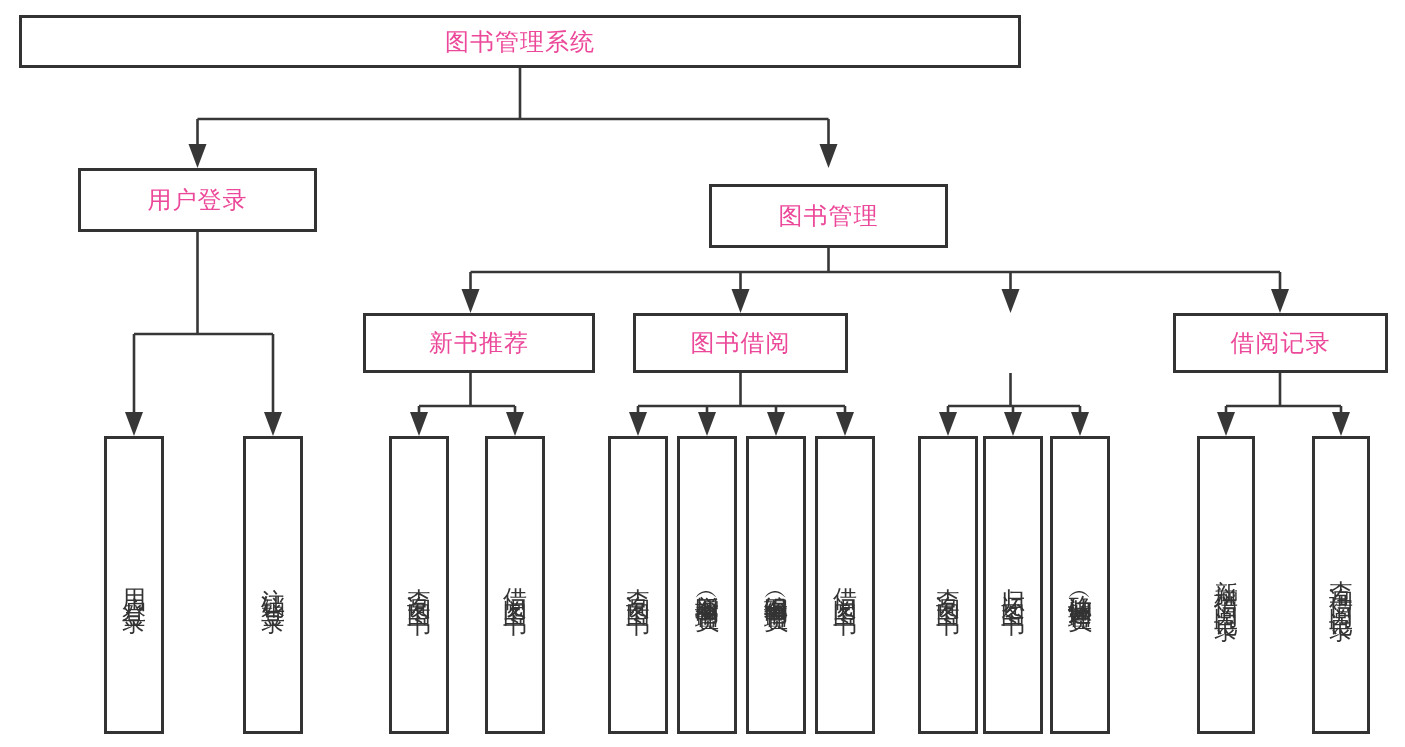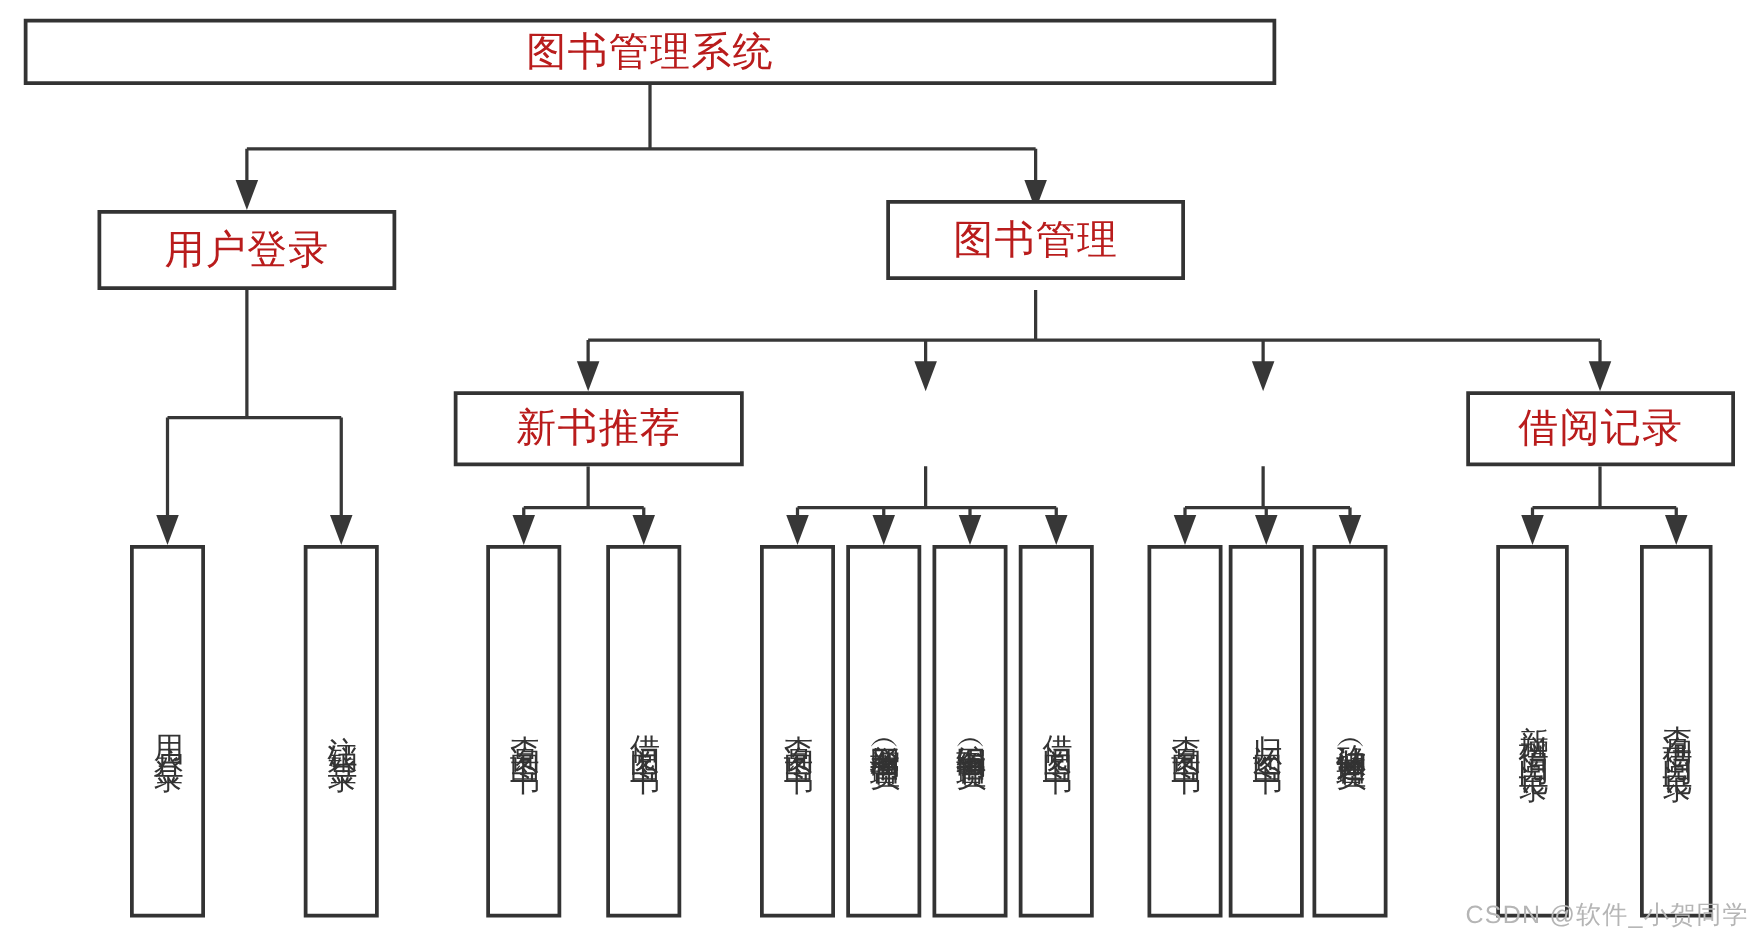--- a/index.html
+++ b/index.html
@@ -25,23 +25,23 @@
     position: absolute;
     box-sizing: border-box;
     border: 3px solid #333333;
     background: #ffffff;
     display: flex;
     align-items: center;
     justify-content: center;
     z-index: 2;
   }
   .hlabel {
-    font-size: 32px;
+    font-size: 24px;
     letter-spacing: 1px;
-    color: #b91c1c;
+    color: #ec4899;
     white-space: nowrap;
   }
   .vlabel {
     writing-mode: vertical-rl;
     text-orientation: mixed;
     font-size: 24px;
     letter-spacing: 8px;
     color: #333333;
     white-space: nowrap;
     line-height: 1;
@@ -105,26 +105,29 @@
     </g>
   </svg>
 
   <div class="node" style="left:19px; top:15px; width:1002px; height:53px;">
     <span class="hlabel">图书管理系统</span>
   </div>
 
   <div class="node" style="left:78px; top:168px; width:239px; height:64px;">
     <span class="hlabel">用户登录</span>
   </div>
-  <div class="node" style="left:709px; top:160px; width:239px; height:64px;">
+  <div class="node" style="left:709px; top:184px; width:239px; height:64px;">
     <span class="hlabel">图书管理</span>
   </div>
 
   <div class="node" style="left:363px; top:313px; width:232px; height:60px;">
     <span class="hlabel">新书推荐</span>
+  </div>
+  <div class="node" style="left:633px; top:313px; width:215px; height:60px;">
+    <span class="hlabel">图书借阅</span>
   </div>
   <div class="node" style="left:1173px; top:313px; width:215px; height:60px;">
     <span class="hlabel">借阅记录</span>
   </div>
 
   <div class="node" style="left:104px; top:436px; width:60px; height:298px;">
     <span class="vlabel">用户登录</span>
   </div>
   <div class="node" style="left:243px; top:436px; width:60px; height:298px;">
     <span class="vlabel">注销登录</span>
@@ -160,15 +163,14 @@
     <span class="vlabel tight">确认归还（管理员）</span>
   </div>
 
   <div class="node" style="left:1197px; top:436px; width:58px; height:298px;">
     <span class="vlabel">新增借阅记录</span>
   </div>
   <div class="node" style="left:1312px; top:436px; width:58px; height:298px;">
     <span class="vlabel">查询借阅记录</span>
   </div>
 
-  <div id="watermark">CSDN @软件_小贺同学</div>
 
 </div>
 
 </body></html>

